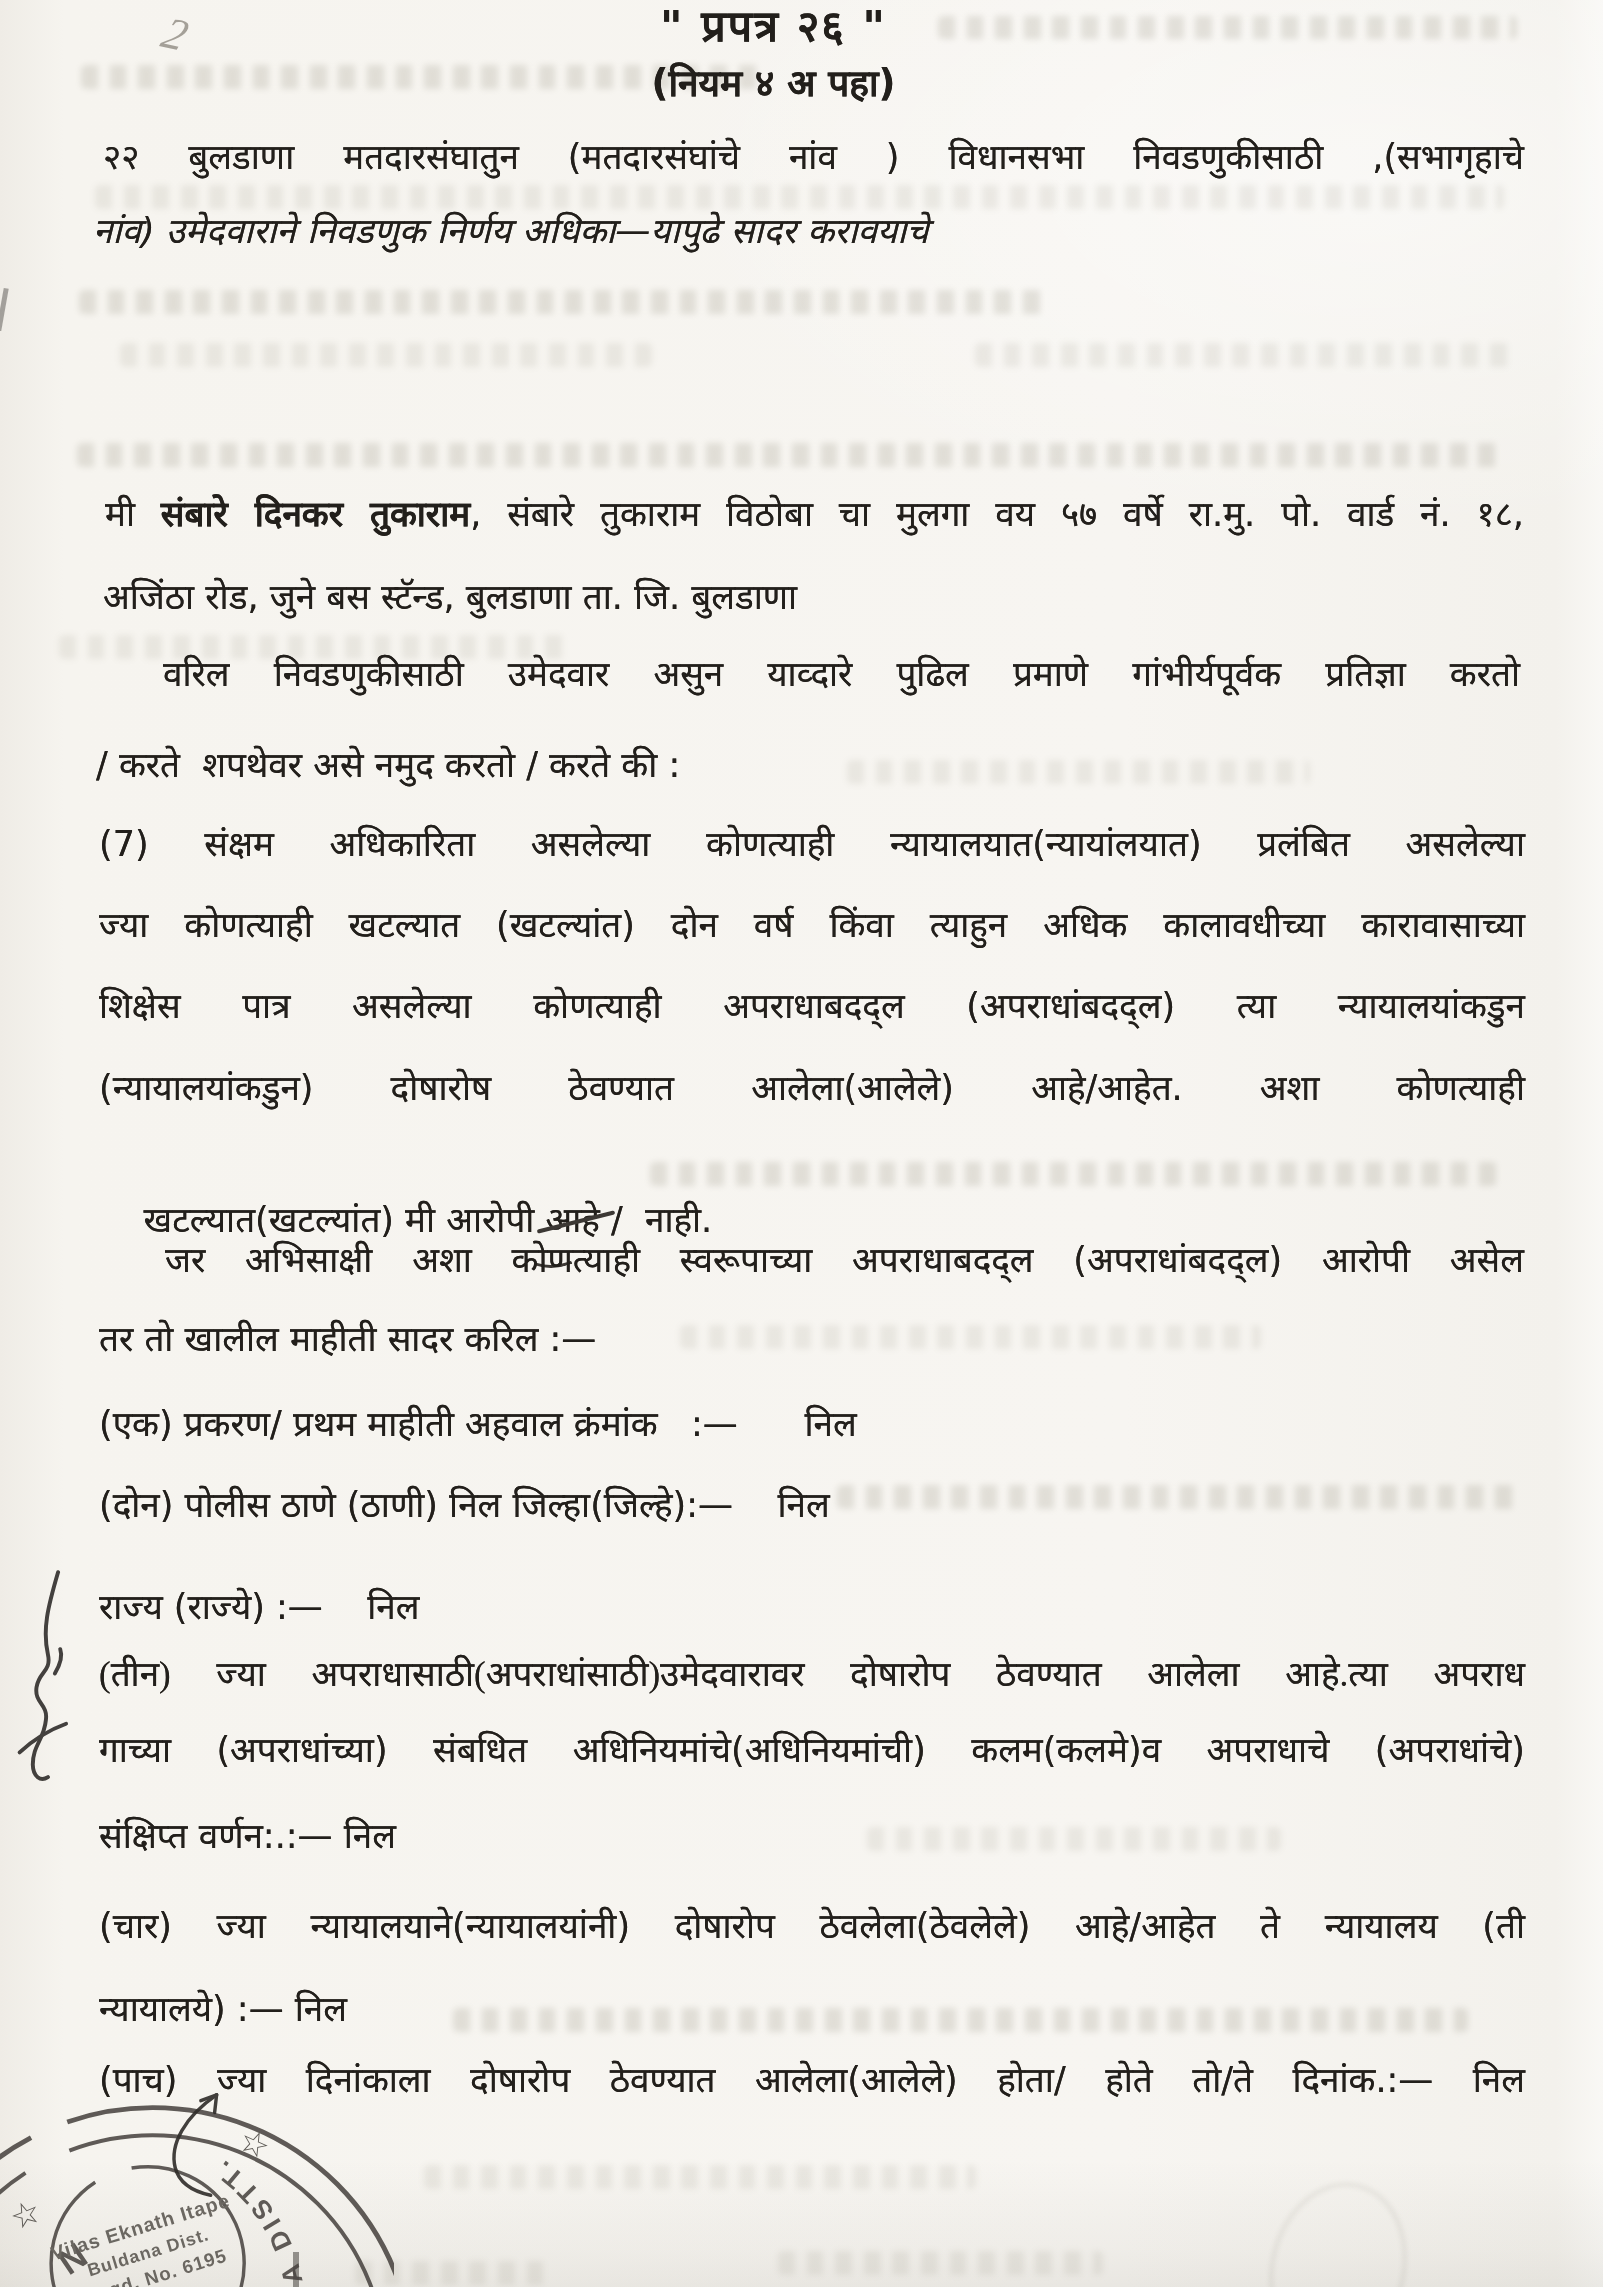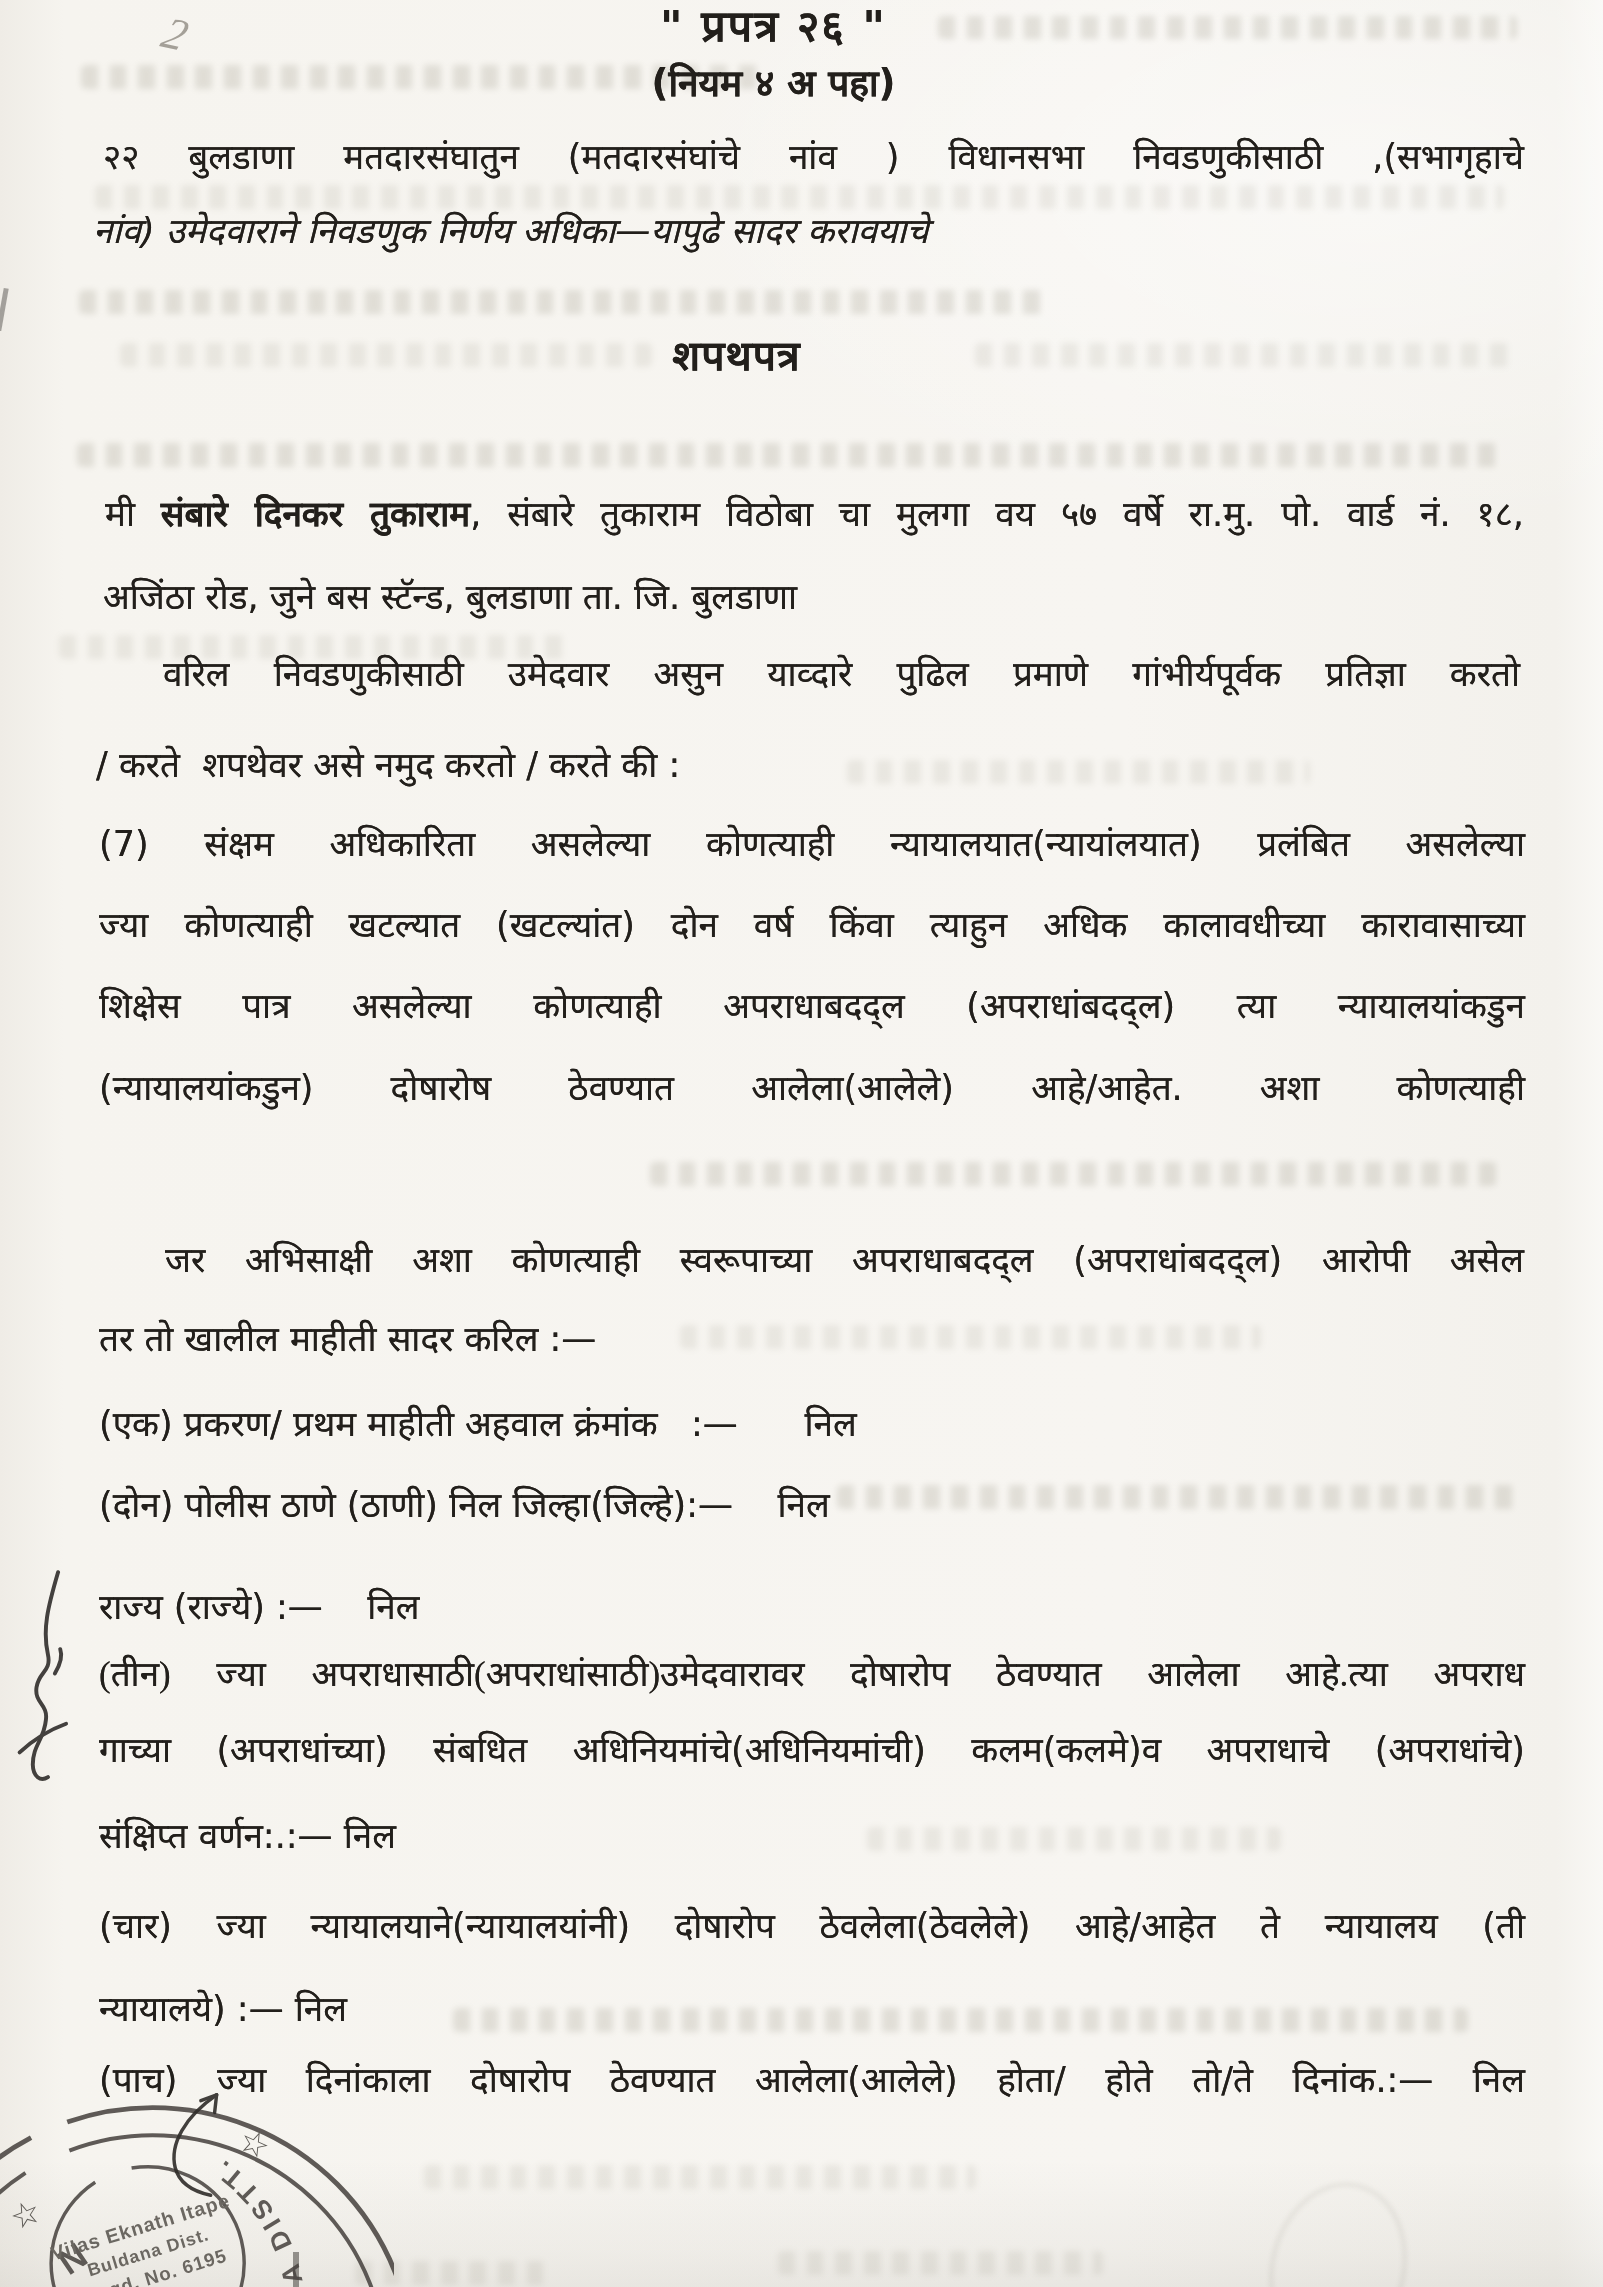--- a/index.html
+++ b/index.html
@@ -85,35 +85,37 @@
   <div class="edge-mark" style="left:0;top:288px;width:4.9px;height:43px;opacity:.45;transform:rotate(10deg);"></div>
   <div class="edge-mark" style="left:293px;top:2252px;width:5.9px;height:35px;opacity:.55;"></div>
 
   <div class="line title center" style="top:0;left:0;width:1547px;">" प्रपत्र २६ "</div>
 
   <div class="line center" style="top:61px;left:0;width:1547px;font-size:37px;">(नियम ४ अ पहा)</div>
 
   <div class="line just" style="top:136px;left:103px;width:1421px;">२२ बुलडाणा मतदारसंघातुन (मतदारसंघांचे नांव )  विधानसभा निवडणुकीसाठी ,(सभागृहाचे</div>
   <div class="line pre" style="top:210px;left:93px;font-style:italic;">नांव) उमेदवाराने निवडणुक निर्णय अधिका—यापुढे सादर करावयाचे</div>
 
-  <div class="line heading center" style="top:331px;left:0;width:1473px;">शपथपत्र</div>
 
   <div class="line just" style="top:493px;left:105px;width:1419px;">
     <span>मी </span><span class="b">संबारे दिनकर तुकाराम</span><span>, संबारे तुकाराम विठोबा चा मुलगा वय ५७ वर्षे रा.मु. पो. वार्ड नं. १८,</span>
   </div>
   <div class="line pre" style="top:576px;left:103px;">अजिंठा रोड, जुने बस स्टॅन्ड, बुलडाणा ता. जि. बुलडाणा</div>
 
   <div class="line just" style="top:653px;left:163px;width:1357px;">वरिल निवडणुकीसाठी उमेदवार असुन याव्दारे पुढिल प्रमाणे गांभीर्यपूर्वक प्रतिज्ञा करतो</div>
   <div class="line pre" style="top:744px;left:96px;">/ करते  शपथेवर असे नमुद करतो / करते की :</div>
 
   <div class="line just" style="top:823px;left:99px;width:1426px;">(7)  संक्षम अधिकारिता असलेल्या कोणत्याही न्यायालयात(न्यायांलयात) प्रलंबित असलेल्या</div>
   <div class="line just" style="top:904px;left:99px;width:1426px;">ज्या कोणत्याही खटल्यात (खटल्यांत) दोन वर्ष किंवा त्याहुन अधिक कालावधीच्या कारावासाच्या</div>
   <div class="line just" style="top:985px;left:99px;width:1426px;">शिक्षेस पात्र असलेल्या कोणत्याही अपराधाबदद्ल (अपराधांबदद्ल) त्या न्यायालयांकडुन</div>
   <div class="line just" style="top:1067px;left:99px;width:1426px;">(न्यायालयांकडुन) दोषारोष ठेवण्यात आलेला(आलेले) आहे/आहेत. अशा कोणत्याही</div>
 
+  <div class="line pre" style="top:1155px;left:99px;">
+    <span>खटल्यात(खटल्यांत) मी आरोपी </span><span class="struck">आहे</span><span> /  नाही.</span>
+  </div>
 
   <div class="line just" style="top:1239px;left:165px;width:1359px;">जर अभिसाक्षी अशा कोणत्याही स्वरूपाच्या अपराधाबदद्ल (अपराधांबदद्ल) आरोपी असेल</div>
   <div class="line pre" style="top:1318px;left:99px;">तर तो खालील माहीती सादर करिल :—</div>
 
   <div class="line pre" style="top:1403px;left:99px;">(एक) प्रकरण/ प्रथम माहीती अहवाल क्रंमांक   :—      निल</div>
   <div class="line pre" style="top:1484px;left:99px;">(दोन) पोलीस ठाणे (ठाणी) निल जिल्हा(जिल्हे):—    निल</div>
   <div class="line pre" style="top:1586px;left:99px;">राज्य (राज्ये) :—    निल</div>
 
   <div class="line just" style="top:1653px;left:99px;width:1426px;font-family:Liberation Serif, serif;">(तीन) ज्या अपराधासाठी(अपराधांसाठी)उमेदवारावर दोषारोप ठेवण्यात आलेला आहे.त्या अपराध</div>
   <div class="line just" style="top:1729px;left:99px;width:1426px;">गाच्या (अपराधांच्या) संबधित अधिनियमांचे(अधिनियमांची) कलम(कलमे)व अपराधाचे (अपराधांचे)</div>

